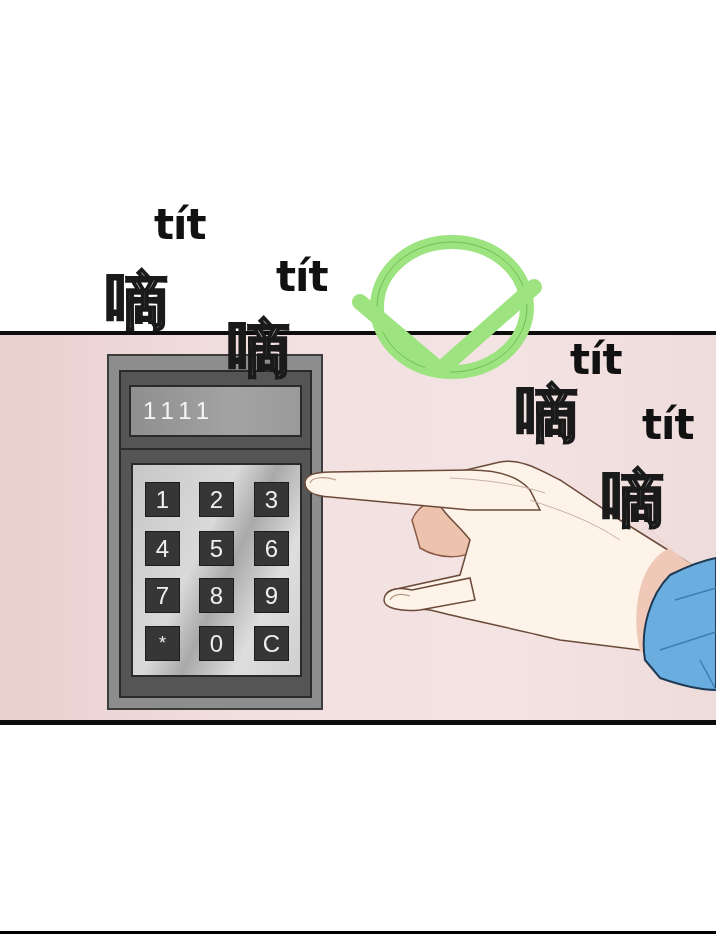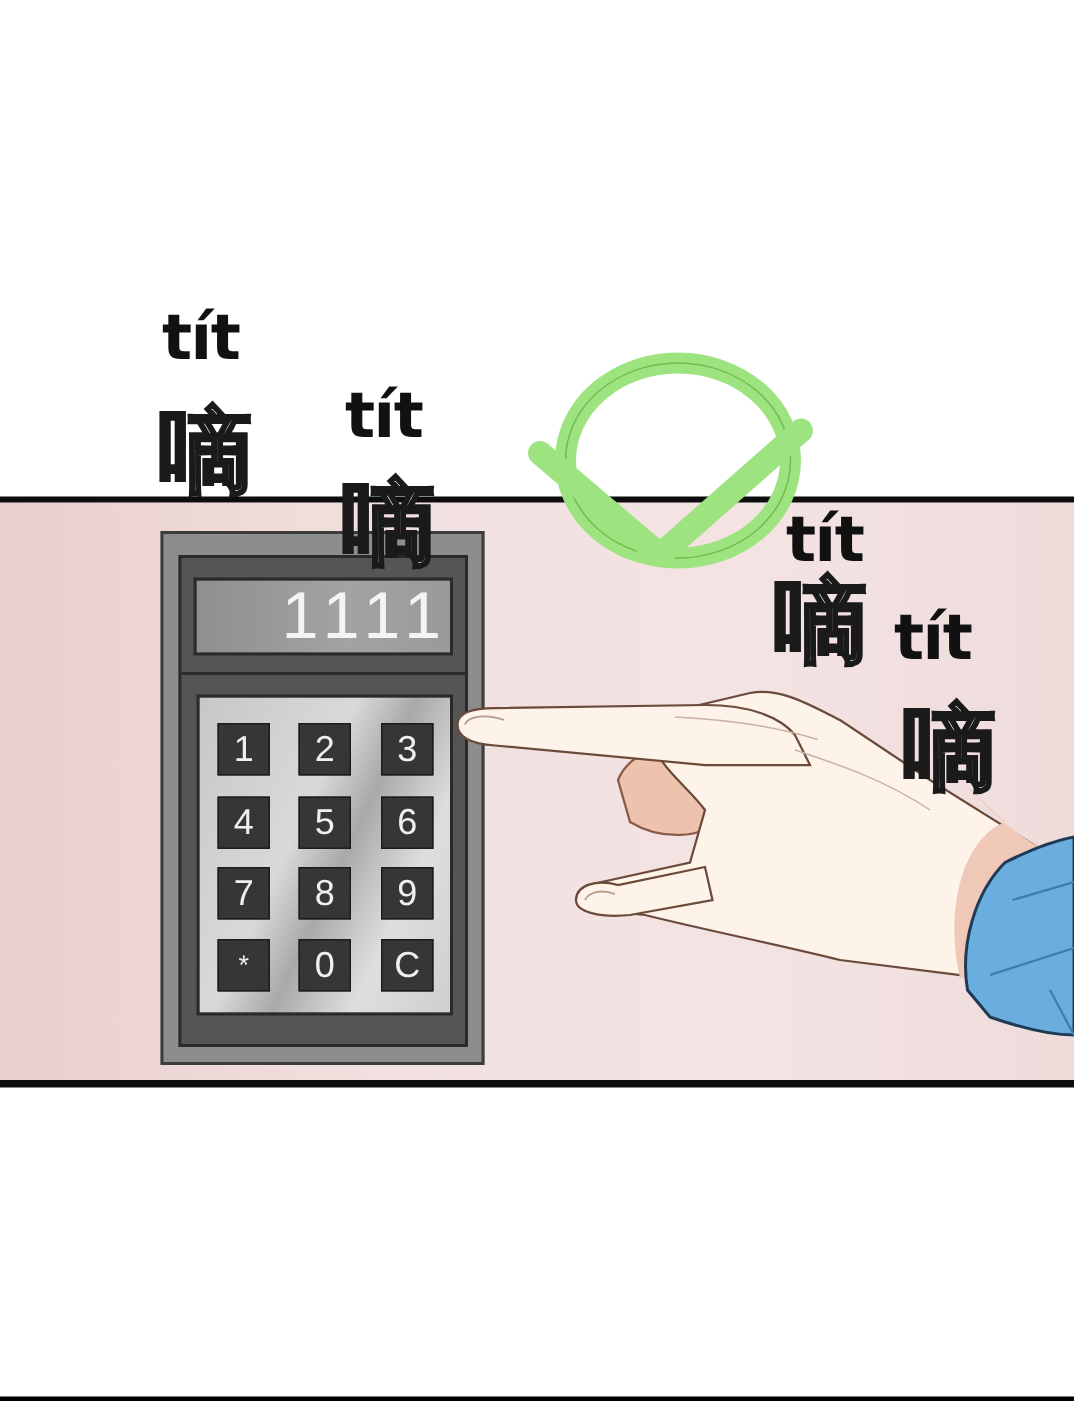--- a/index.html
+++ b/index.html
@@ -29,39 +29,39 @@
   }
   .screen-zone {
     position: absolute; left: 0; top: 0; width: 100%; height: 78px;
     border-bottom: 2px solid #2b2b2b; box-sizing: border-box;
   }
   .screen {
     position: absolute; left: 8px; top: 13px; width: 173px; height: 52px;
     background: linear-gradient(90deg, #8f8f8f, #a3a3a3 60%, #9a9a9a);
     border: 2px solid #2a2a2a; box-sizing: border-box;
     color: #f4f4f4; font-family: "Liberation Sans", sans-serif;
-    font-size: 44px; letter-spacing: 6px; line-height: 48px; padding-left: 12px; text-align: right;
+    font-size: 24px; letter-spacing: 6px; line-height: 48px; padding-left: 12px;
   }
   .pad {
     position: absolute; left: 10px; top: 91px; width: 171px; height: 214px;
     background: linear-gradient(115deg, #c7c7c7 0%, #d9d9d9 40%, #a9a9a9 55%, #dedede 75%, #cfcfcf 100%);
     border: 2px solid #2a2a2a; box-sizing: border-box;
   }
   .key {
     position: absolute; width: 35px; height: 35px;
     background: #363636; border: 1px solid #1c1c1c; box-sizing: border-box;
     color: #efefef; font-family: "Liberation Sans", sans-serif;
     font-size: 24px; line-height: 33px; text-align: center;
   }
   
   .hand-svg { position: absolute; left: 0; top: 0; }
   
   .sfx-latin {
     position: absolute; font-family: "DejaVu Sans", sans-serif;
-    font-size: 42px; font-weight: bold; color: #111; letter-spacing: -1px;
+    font-size: 42px; font-weight: bold; color: #111; letter-spacing: -1px; margin-left: 46px;
   }
   .sfx-cjk {
     position: absolute; font-size: 62px; font-weight: bold; color: #ffffff;
     -webkit-text-stroke: 2px #1a1a1a; line-height: 1;
     font-family: "DejaVu Sans", sans-serif;
   }
   .check { position: absolute; left: 352px; top: 232px; }
 </style>
 </head>
 <body>

